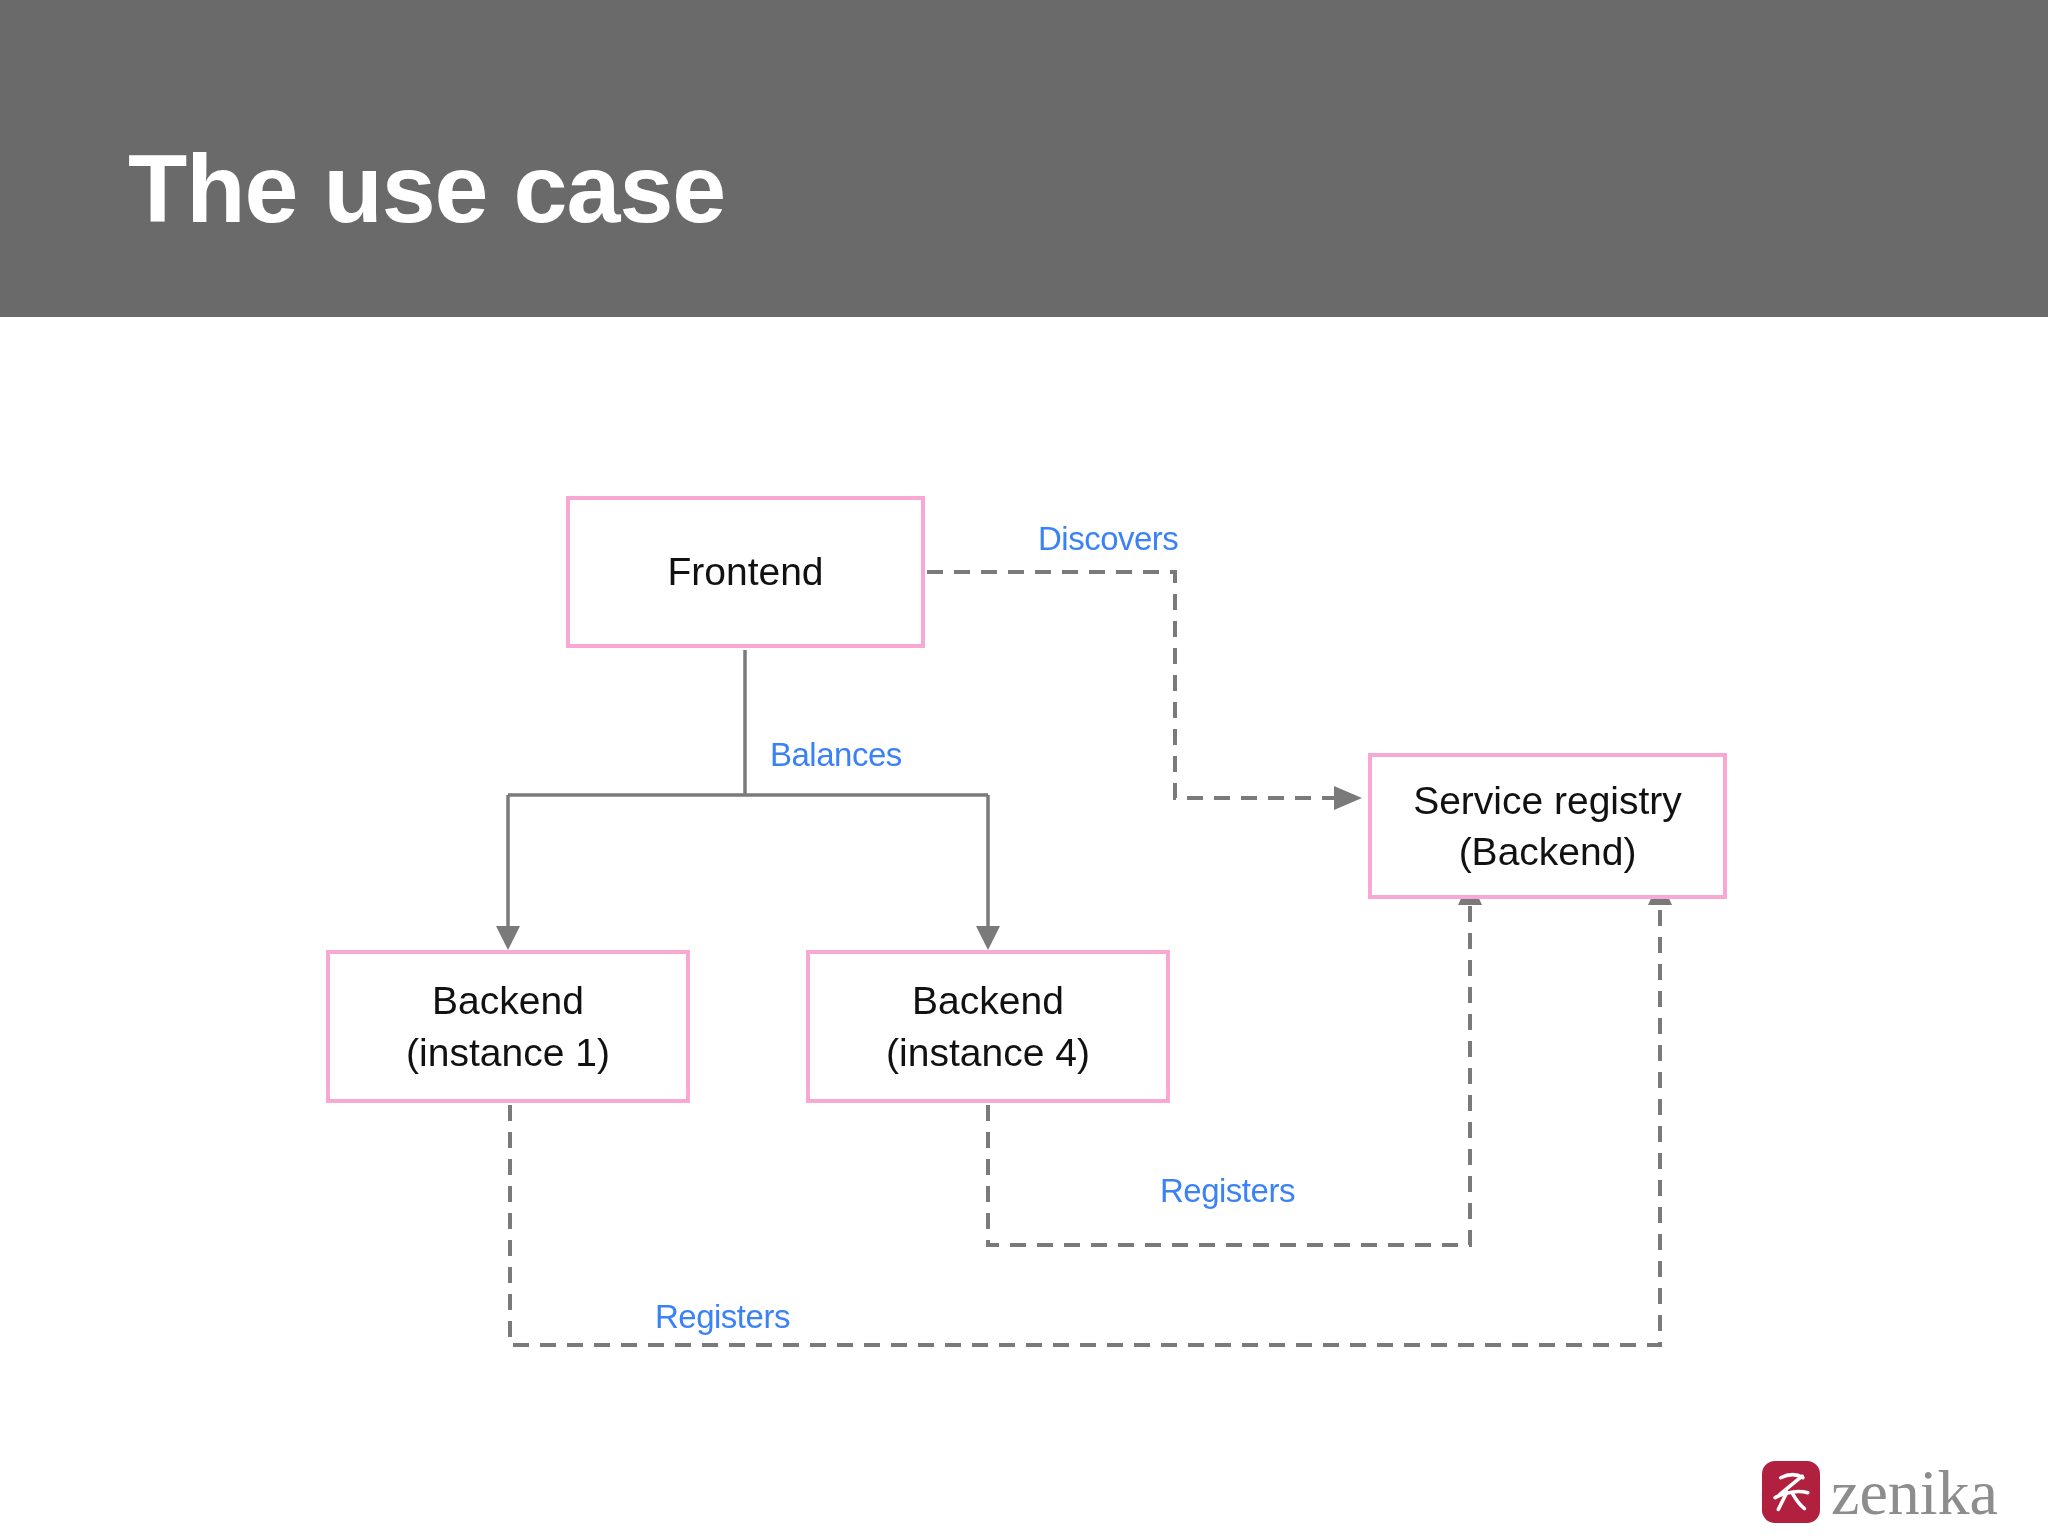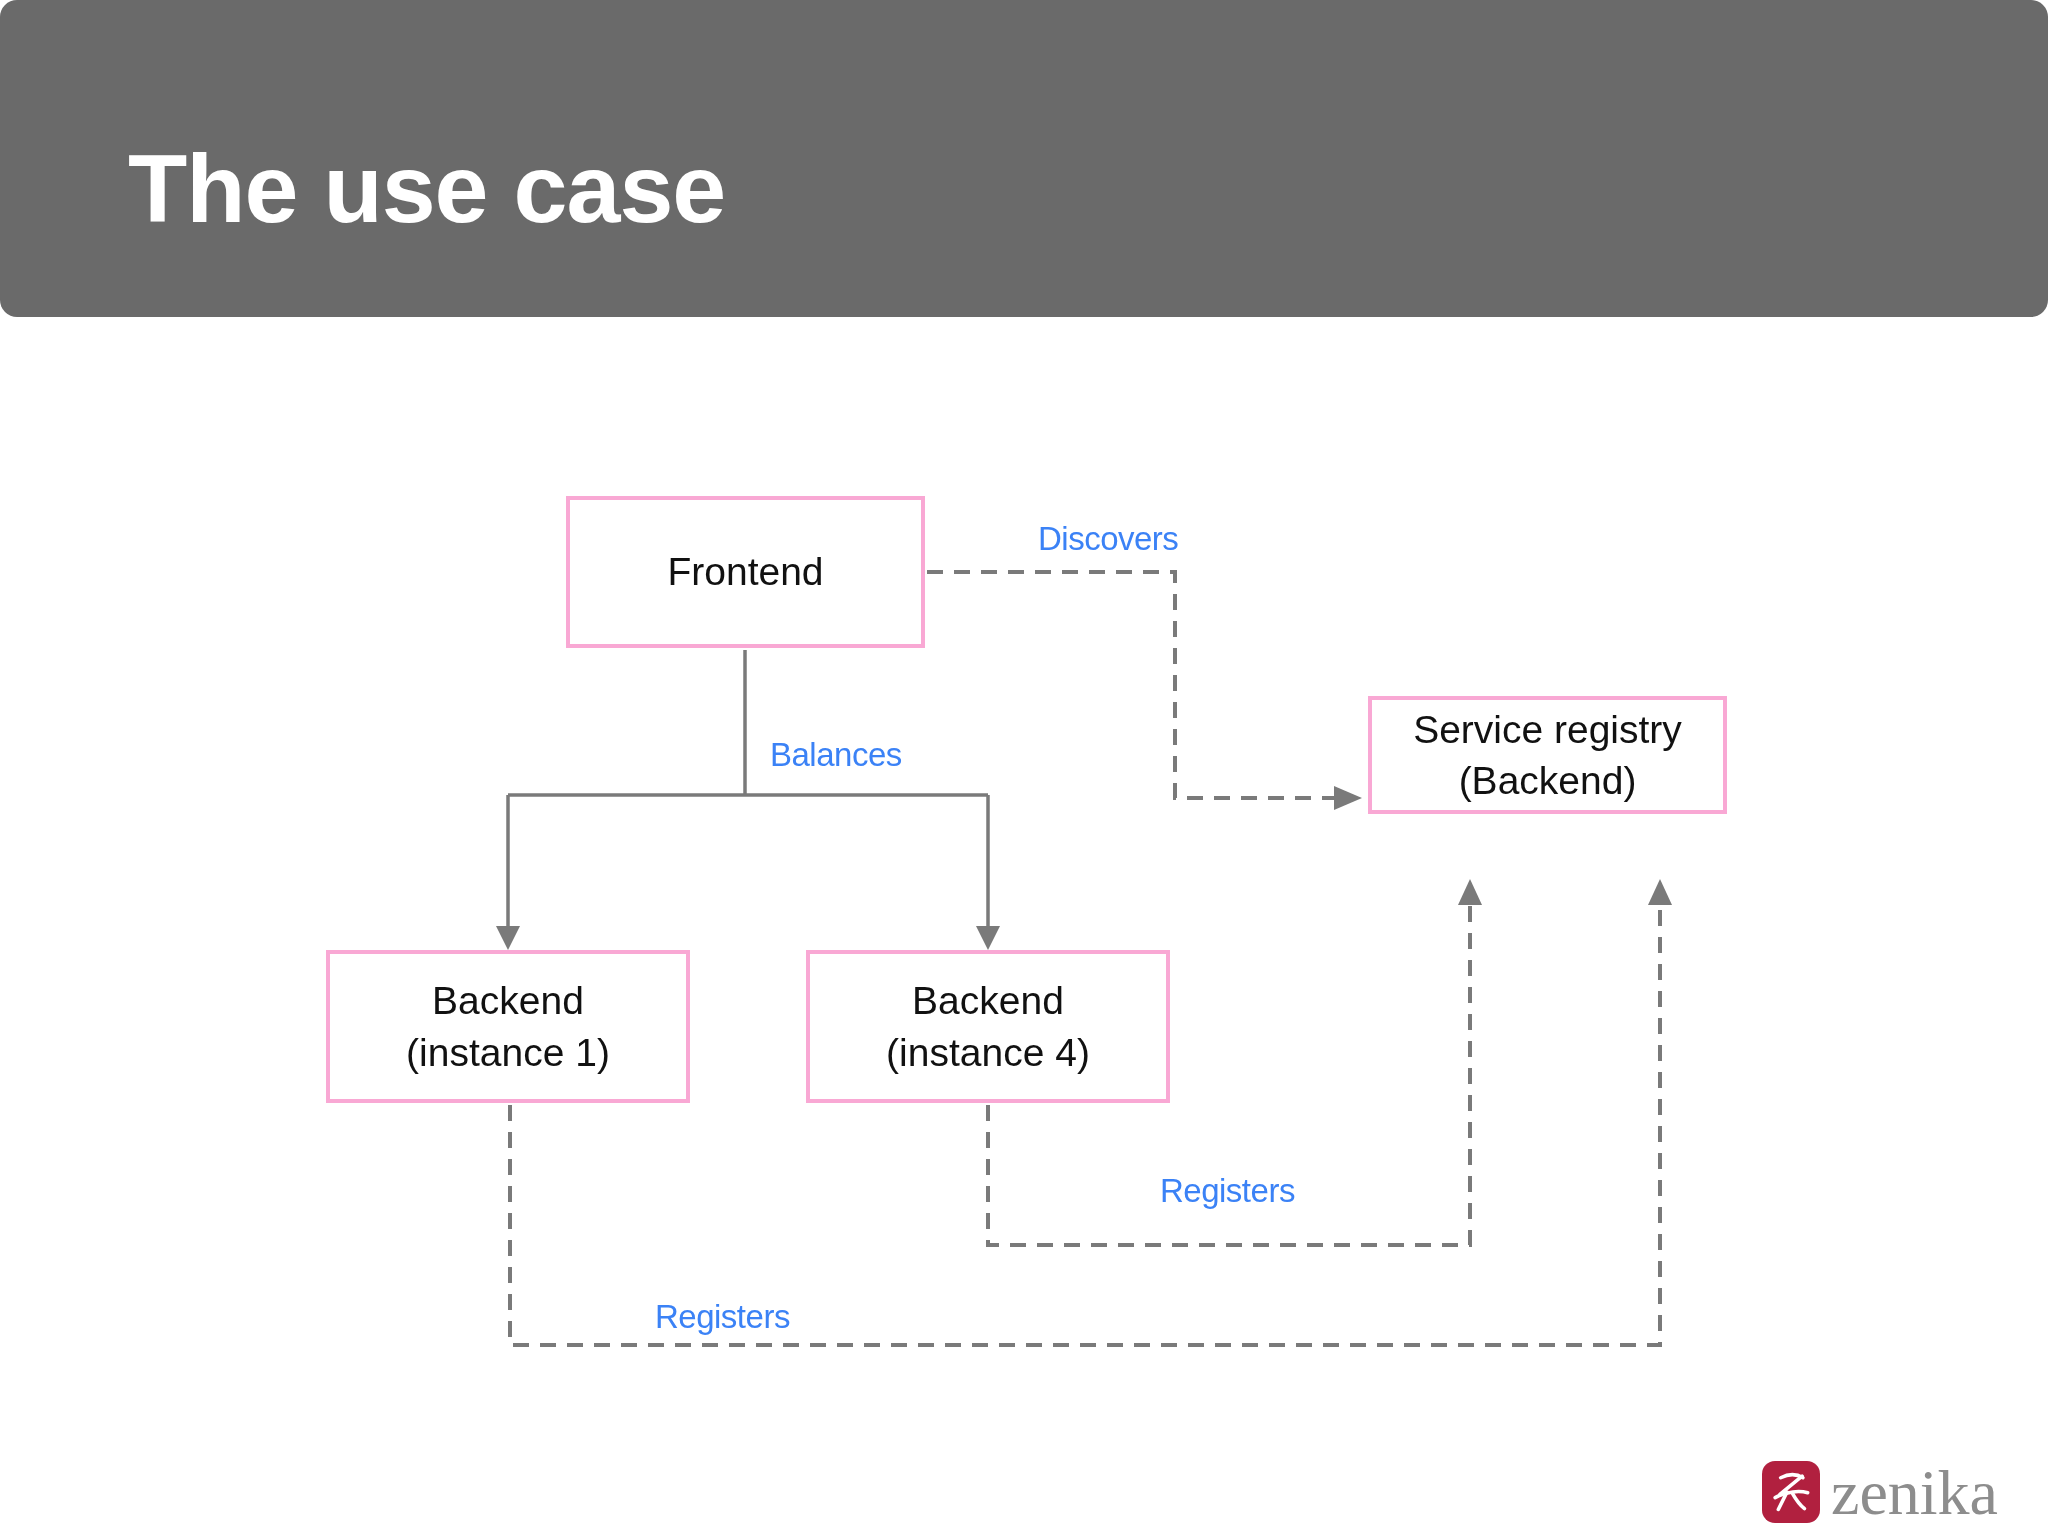--- a/index.html
+++ b/index.html
@@ -11,21 +11,20 @@
     overflow: hidden;
     font-family: "Liberation Sans", sans-serif;
   }
 
   
   .header-band {
     position: absolute;
     left: 0; top: 0;
     width: 2048px; height: 317px;
     background: #6a6a6a;
-    border-radius: 17px;
   }
   .slide-title {
     position: absolute;
     left: 128px; top: 140px;
     font-size: 97px;
     font-weight: bold;
     color: #ffffff;
     line-height: 1;
     letter-spacing: -1px;
     white-space: nowrap;
@@ -41,21 +40,21 @@
     flex-direction: column;
     align-items: center;
     justify-content: center;
     text-align: center;
     font-size: 39px;
     color: #111111;
     line-height: 1.32;
     z-index: 2;
   }
   #node-frontend  { left: 566px;  top: 496px; width: 359px; height: 152px; }
-  #node-registry  { left: 1368px; top: 696px; width: 359px; height: 118px; }
+  #node-registry  { left: 1368px; top: 753px; width: 359px; height: 146px; }
   #node-backend1  { left: 326px;  top: 950px; width: 364px; height: 153px; }
   #node-backend2  { left: 806px;  top: 950px; width: 364px; height: 153px; }
 
   
   .edge-label {
     position: absolute;
     font-size: 33px;
     letter-spacing: -0.5px;
     color: #3b82f6;
     white-space: nowrap;

